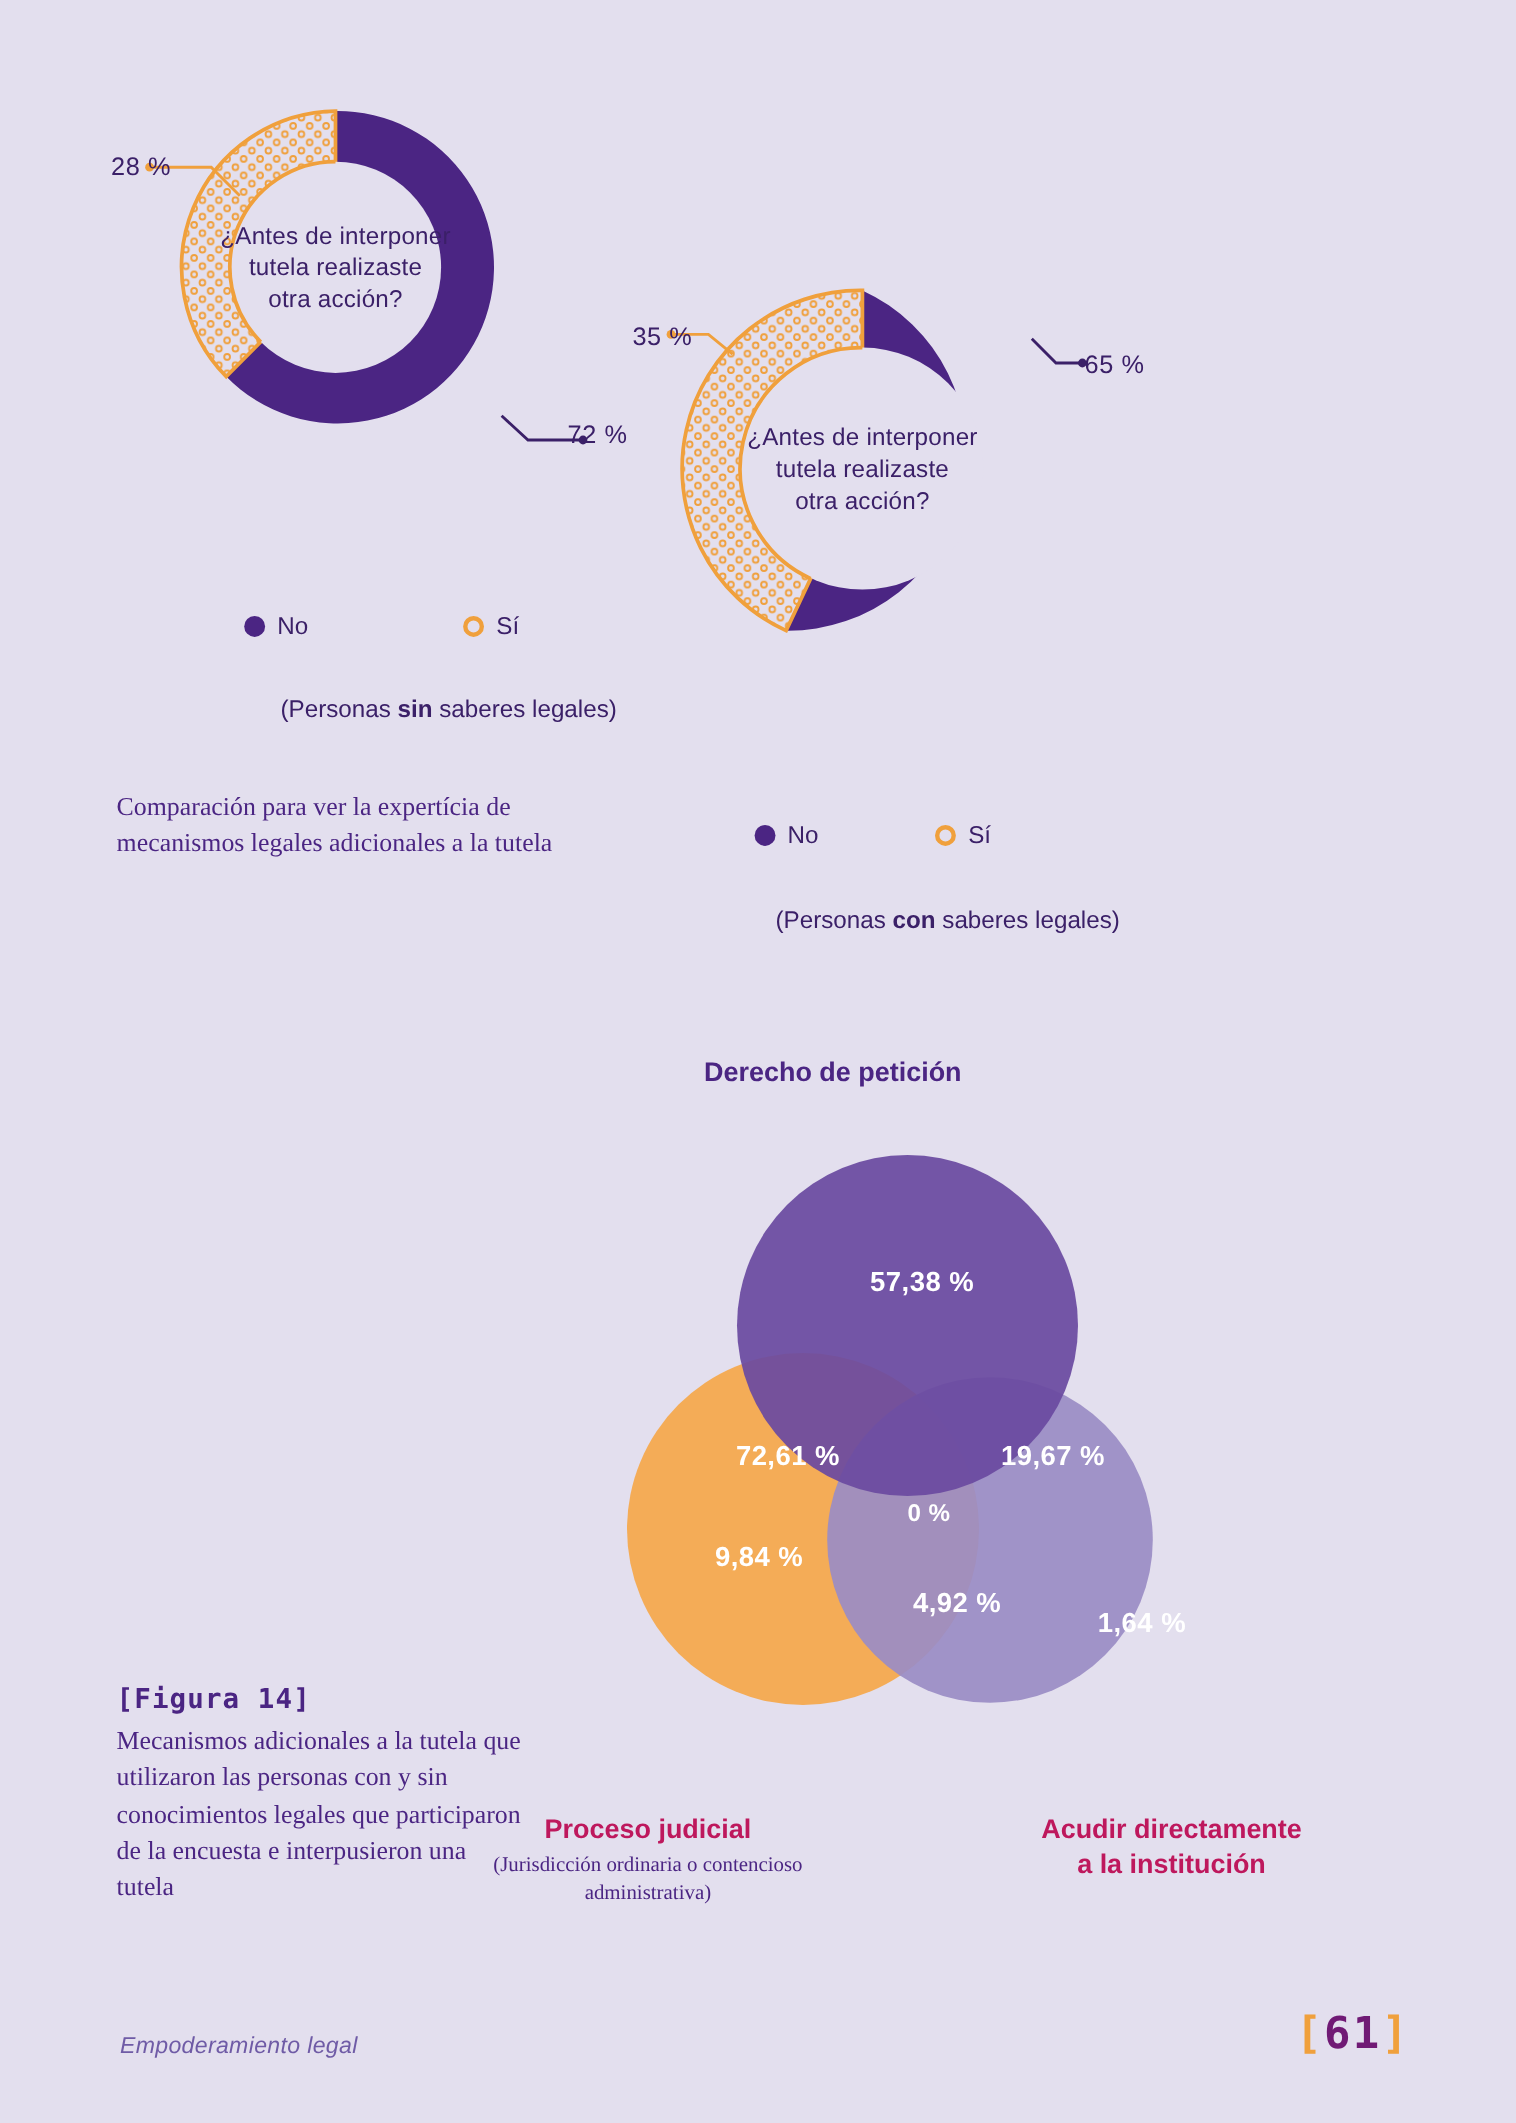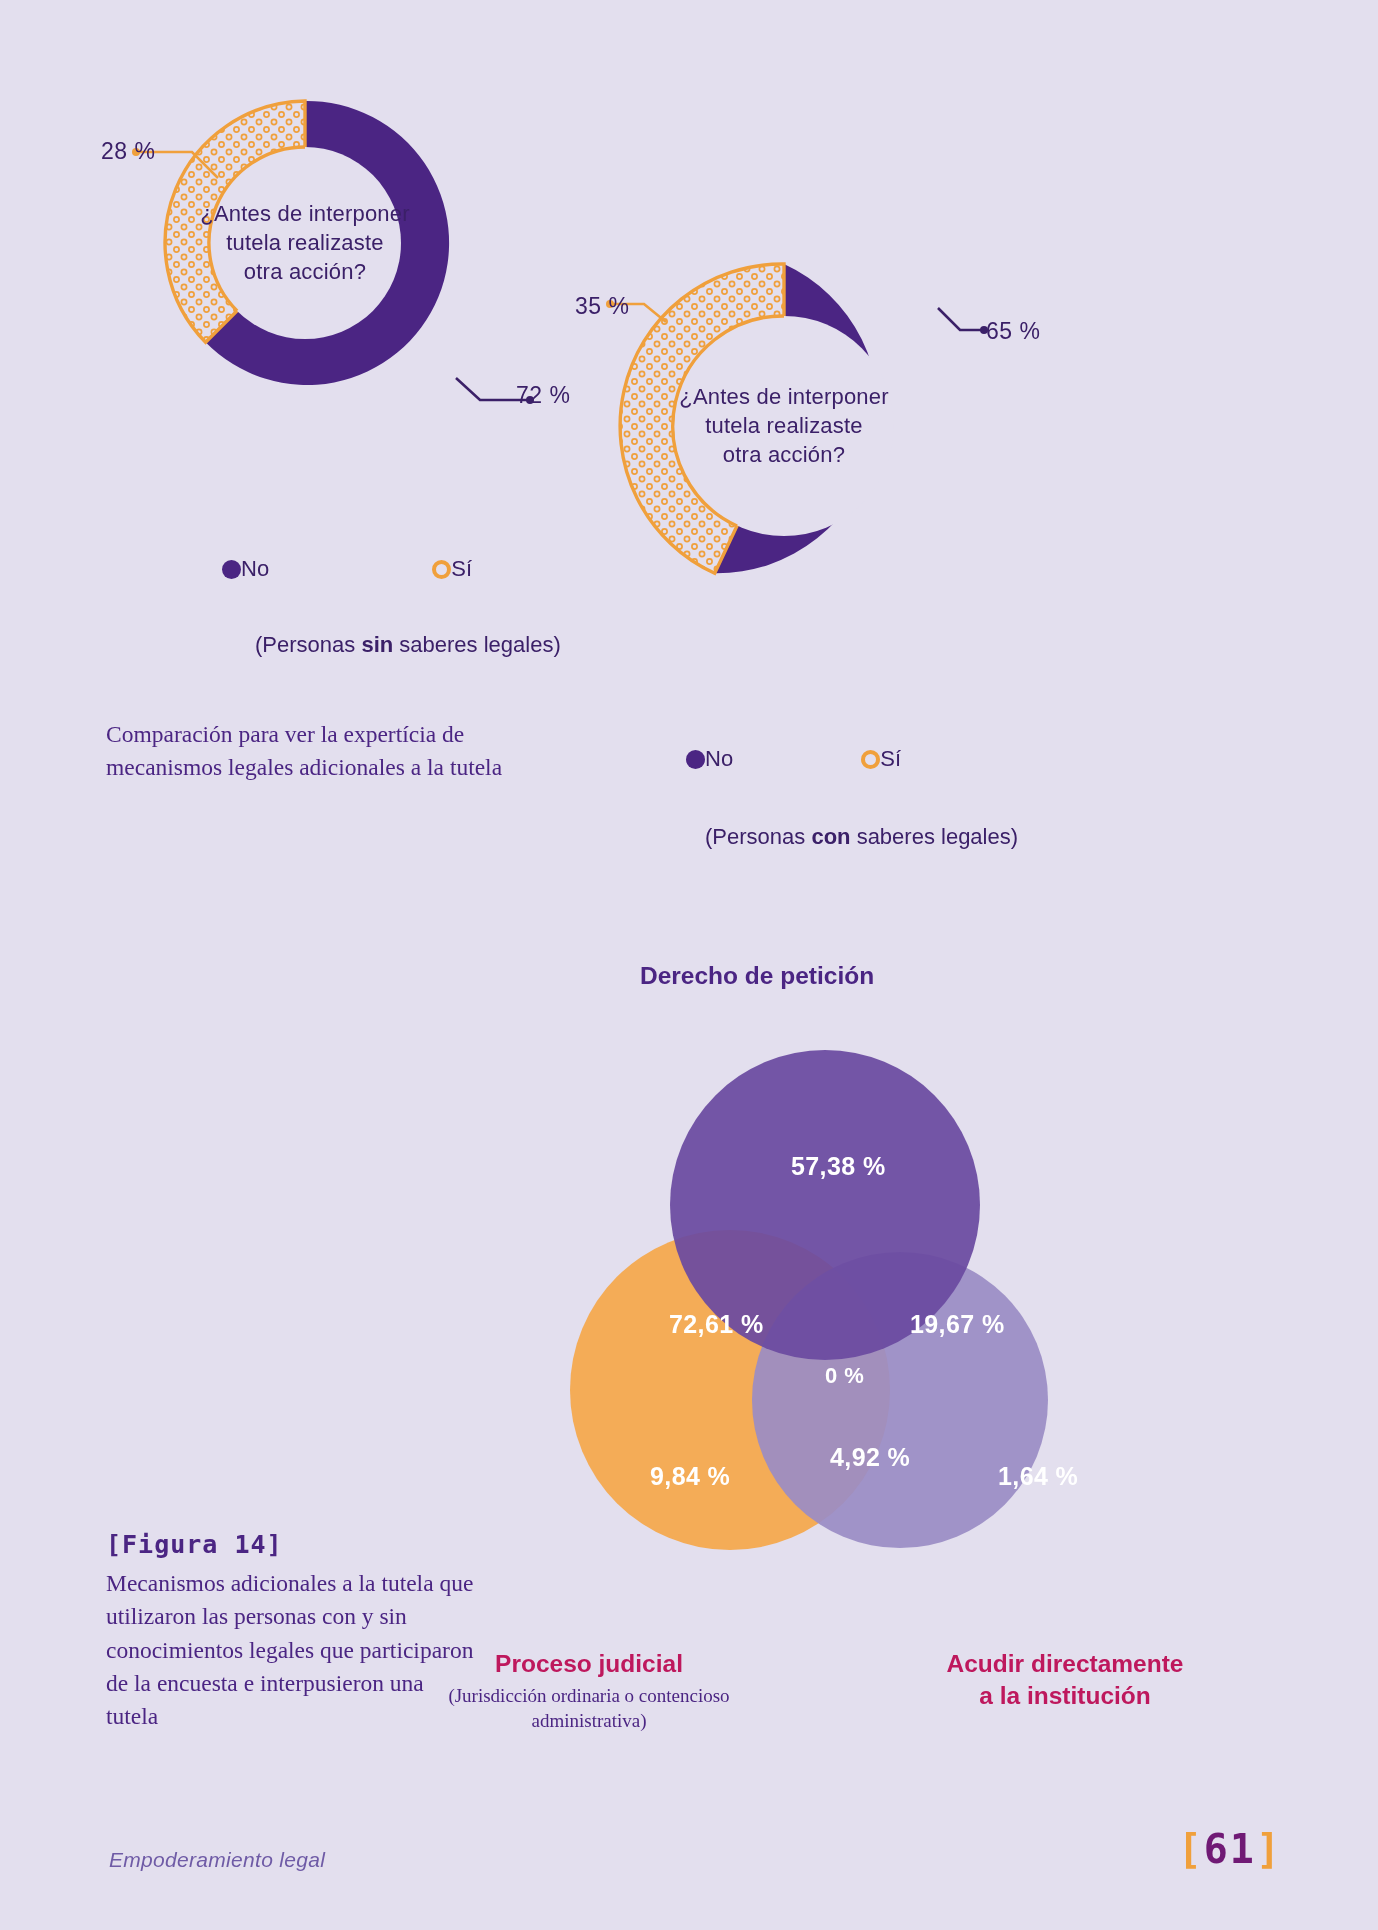--- a/index.html
+++ b/index.html
@@ -75,20 +75,21 @@
   
   .legend {
     position: absolute;
     display: flex;
     align-items: center;
     gap: 0;
   }
   .legend-item {
     display: flex;
     align-items: center;
+    gap: 11px;
     font-size: 22px;
     color: #3b2068;
   }
   .swatch-solid {
     width: 19px; height: 19px;
     border-radius: 50%;
     background: #4b2583;
     display: inline-block;
   }
   .swatch-ring {
@@ -302,21 +303,21 @@
   </svg>
 
   <div class="venn-val" style="left:791px; top:1152px;">57,38 %</div>
 
   <div class="venn-val" style="left:669px; top:1310px;">72,61 %</div>
 
   <div class="venn-val" style="left:910px; top:1310px;">19,67 %</div>
 
   <div class="venn-val small" style="left:825px; top:1363px;">0 %</div>
 
-  <div class="venn-val" style="left:650px; top:1462px;">9,84 %</div>
+  <div class="venn-val" style="left:650px; top:1402px;">9,84 %</div>
 
   <div class="venn-val" style="left:830px; top:1443px;">4,92 %</div>
 
   <div class="venn-val" style="left:998px; top:1462px;">1,64 %</div>
 
   <div class="venn-foot" style="left:424px; top:1648px;">
     <span class="vf-title">Proceso judicial</span>
     <span class="vf-sub">(Jurisdicción ordinaria o contencioso administrativa)</span>
   </div>
 

